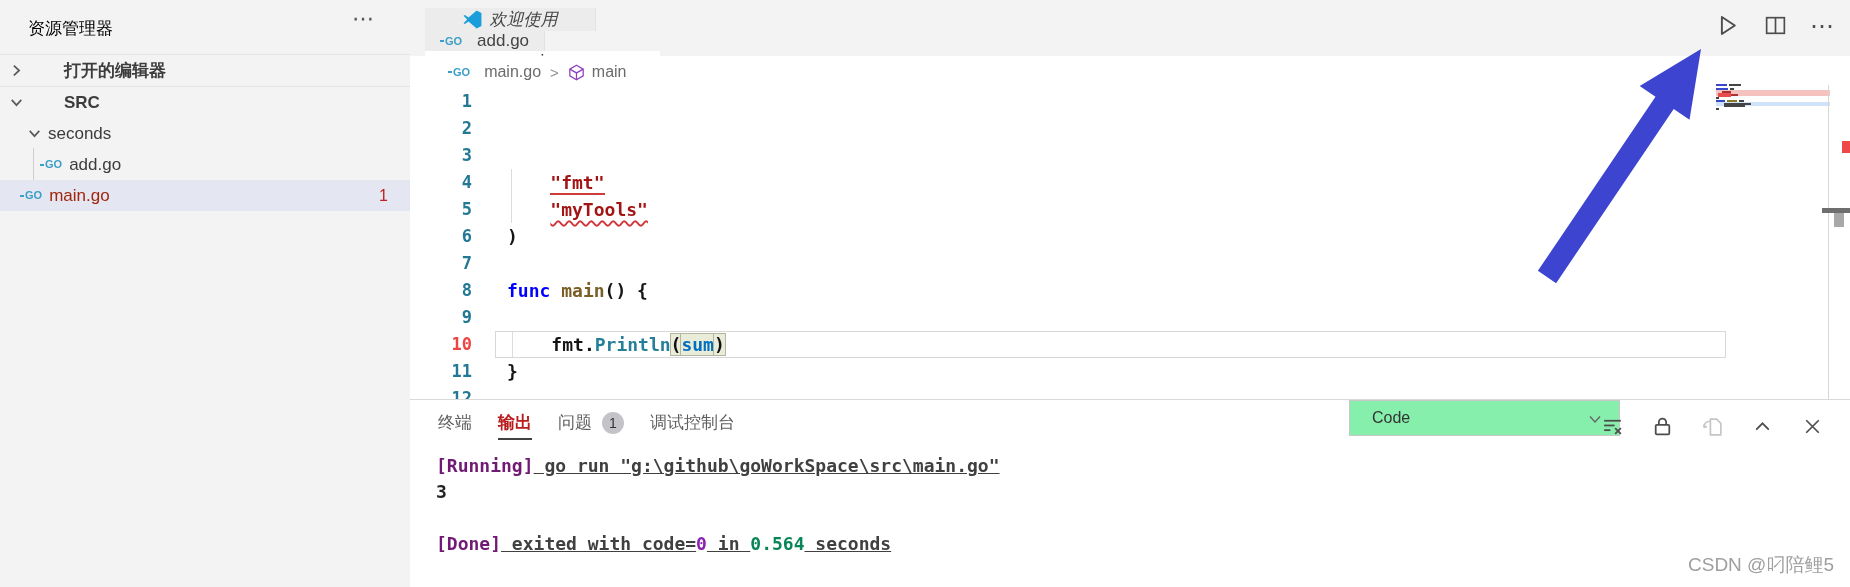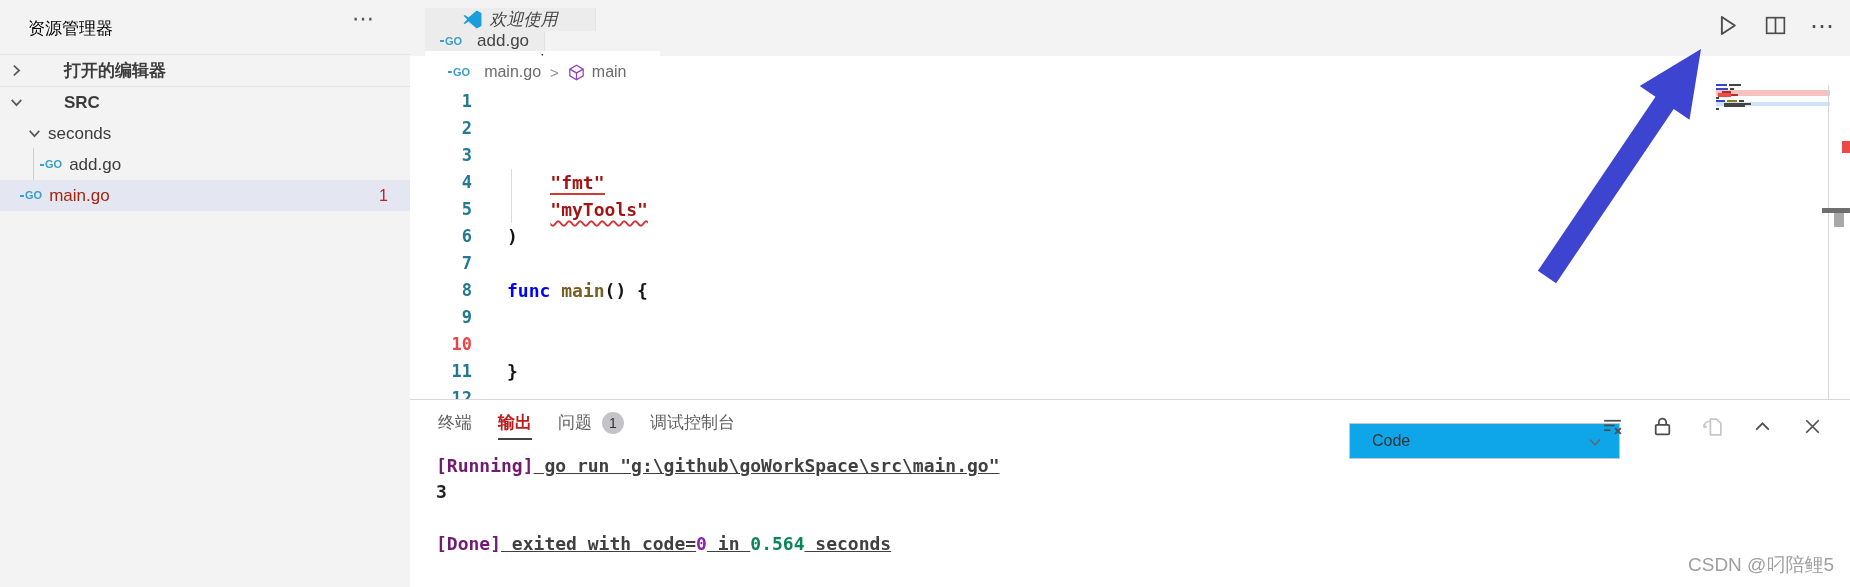--- a/index.html
+++ b/index.html
@@ -67,21 +67,21 @@
   .t-bar{position:absolute;left:1412px;top:152px;width:28px;height:5px;background:#6e6e6e;}
   .t-stem{position:absolute;left:1424px;top:157px;width:10px;height:14px;background:#a8a8a8;}
 
   
   .panel{position:absolute;left:410px;top:399px;width:1440px;height:188px;background:#fff;border-top:1px solid #d9d9d9;box-sizing:border-box;}
   .panel-tabs{position:absolute;left:28px;top:11px;display:flex;gap:26px;align-items:center;font-size:17px;color:#616161;}
   .ptab{display:flex;align-items:center;cursor:pointer;position:relative;padding-bottom:6px;}
   .ptab.active{color:#b91c1c;font-weight:700;}
   .ptab.active::after{content:"";position:absolute;left:0;right:0;bottom:0;border-bottom:2px solid #424242;}
   .pbadge{background:#c4c4c8;border-radius:50%;min-width:22px;height:22px;display:inline-flex;align-items:center;justify-content:center;font-size:14px;color:#333;margin-left:10px;font-weight:400;}
-  .dropdown{position:absolute;left:939px;top:23px;width:247px;height:34px;border:1px solid #c8c8c8;background:#0ea5e9;display:flex;align-items:center;padding-left:22px;font-size:16px;color:#333;cursor:pointer;box-sizing:content-box;}
+  .dropdown{position:absolute;left:939px;top:0;width:247px;height:34px;border:1px solid #c8c8c8;background:#86efac;display:flex;align-items:center;padding-left:22px;font-size:16px;color:#333;cursor:pointer;box-sizing:content-box;}
   .dropdown .dchev{position:absolute;right:16px;top:10px;}
   .panel-icons{position:absolute;right:26px;top:15px;display:flex;gap:27px;align-items:center;}
   .picon{display:inline-flex;cursor:pointer;}
   .output{position:absolute;left:26px;top:53px;font-family:"DejaVu Sans Mono",monospace;font-size:18px;font-weight:600;line-height:26px;white-space:pre;}
   .ot-ob{color:#701a75;}
   .ot-or{color:#404040;text-decoration:underline;}
   .ot-op{color:#8a23b0;}
   .ot-og{color:#098658;}
   .ot-opl{color:#222;}
 
@@ -219,20 +219,21 @@
         </div>
         <div class="cline">
           <span class="ln">8</span>
           <div class="lc"><span class="tok-kw">func</span><span class="tok-plain"> </span><span class="tok-fn">main</span><span class="tok-plain">() {</span></div>
         </div>
         <div class="cline">
           <span class="ln">9</span>
         </div>
         <div class="cline current">
           <span class="ln">10</span>
+          <div class="lc g"><span class="tok-plain">    </span><span class="tok-pkg">fmt</span><span class="tok-plain">.</span><span class="tok-type">Println</span><span class="tok-hl">(</span><span class="tok-var tok-hl">sum</span><span class="tok-hl">)</span></div>
         </div>
         <div class="cline">
           <span class="ln">11</span>
           <div class="lc"><span class="tok-plain">}</span></div>
         </div>
         <div class="cline">
           <span class="ln">12</span>
           <div class="lc"></div>
         </div>
       </div>

